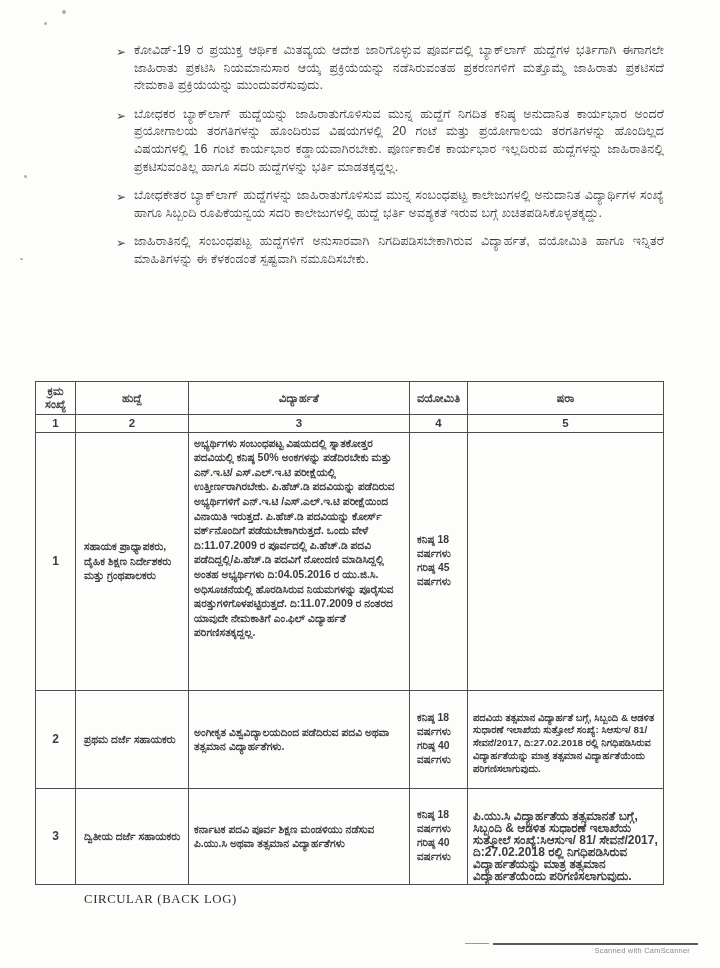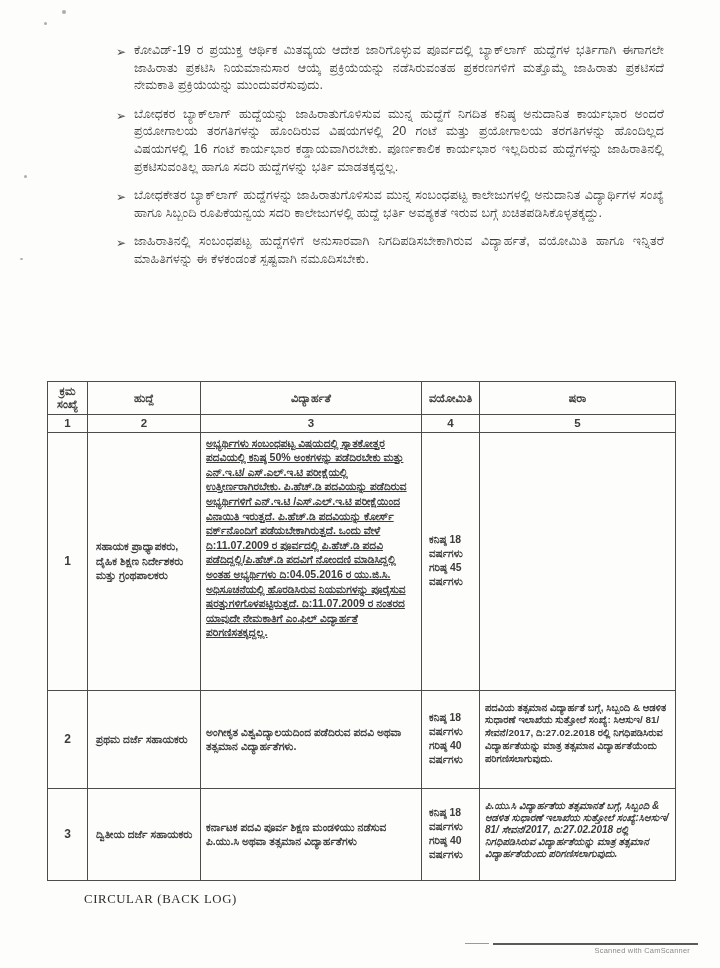--- a/index.html
+++ b/index.html
@@ -47,21 +47,21 @@
     line-height: 17.6px;
     text-align: justify;
     color: #3d3d3d;
     font-weight: 400;
     letter-spacing: .1px;
   }
 
   
   table.doc-table {
     position: absolute;
-    left: 47px; top: 381px;
+    left: 35px; top: 381px;
     width: 628px;
     border-collapse: collapse;
     table-layout: fixed;
     background: #fdfdfc;
   }
   .doc-table col.c1 { width: 40px; }
   .doc-table col.c2 { width: 113px; }
   .doc-table col.c3 { width: 221px; }
   .doc-table col.c4 { width: 58px; }
   .doc-table col.c5 { width: 196px; }
@@ -89,24 +89,24 @@
   .doc-table td {
     font-size: 10.6px;
     line-height: 14.6px;
     font-weight: 600;
   }
   .doc-table td.sl { text-align: center; font-size: 12px; }
   .doc-table td.post { padding-left: 8px; }
   .doc-table tr.r1 { height: 258px; }
   .doc-table tr.r2 { height: 98px; }
   .doc-table tr.r3 { height: 92px; }
-  .doc-table tr.r1 td.qual { vertical-align: top; padding-top: 3px; text-decoration: underline; }
+  .doc-table tr.r1 td.qual { vertical-align: top; padding-top: 3px; }
   .doc-table td.age { font-size: 10.4px; line-height: 14px; padding-left: 7px; }
-  .doc-table td.remarks { font-size: 9.9px; line-height: 12.8px; vertical-align: top; padding-top: 11px; }
-  .doc-table tr.r3 td.remarks { font-size: 10px; line-height: 12px; font-style: italic; }
+  .doc-table td.remarks { font-size: 9.9px; line-height: 12.8px; vertical-align: top; padding-top: 21px; }
+  .doc-table tr.r3 td.remarks { font-size: 12px; line-height: 12px; }
 
   
   .footer {
     position: absolute;
     left: 84px; top: 892px;
     font-family: "Liberation Serif", serif;
     font-size: 12.8px;
     letter-spacing: .6px;
     color: #2e2e2e;
     font-weight: 400;

